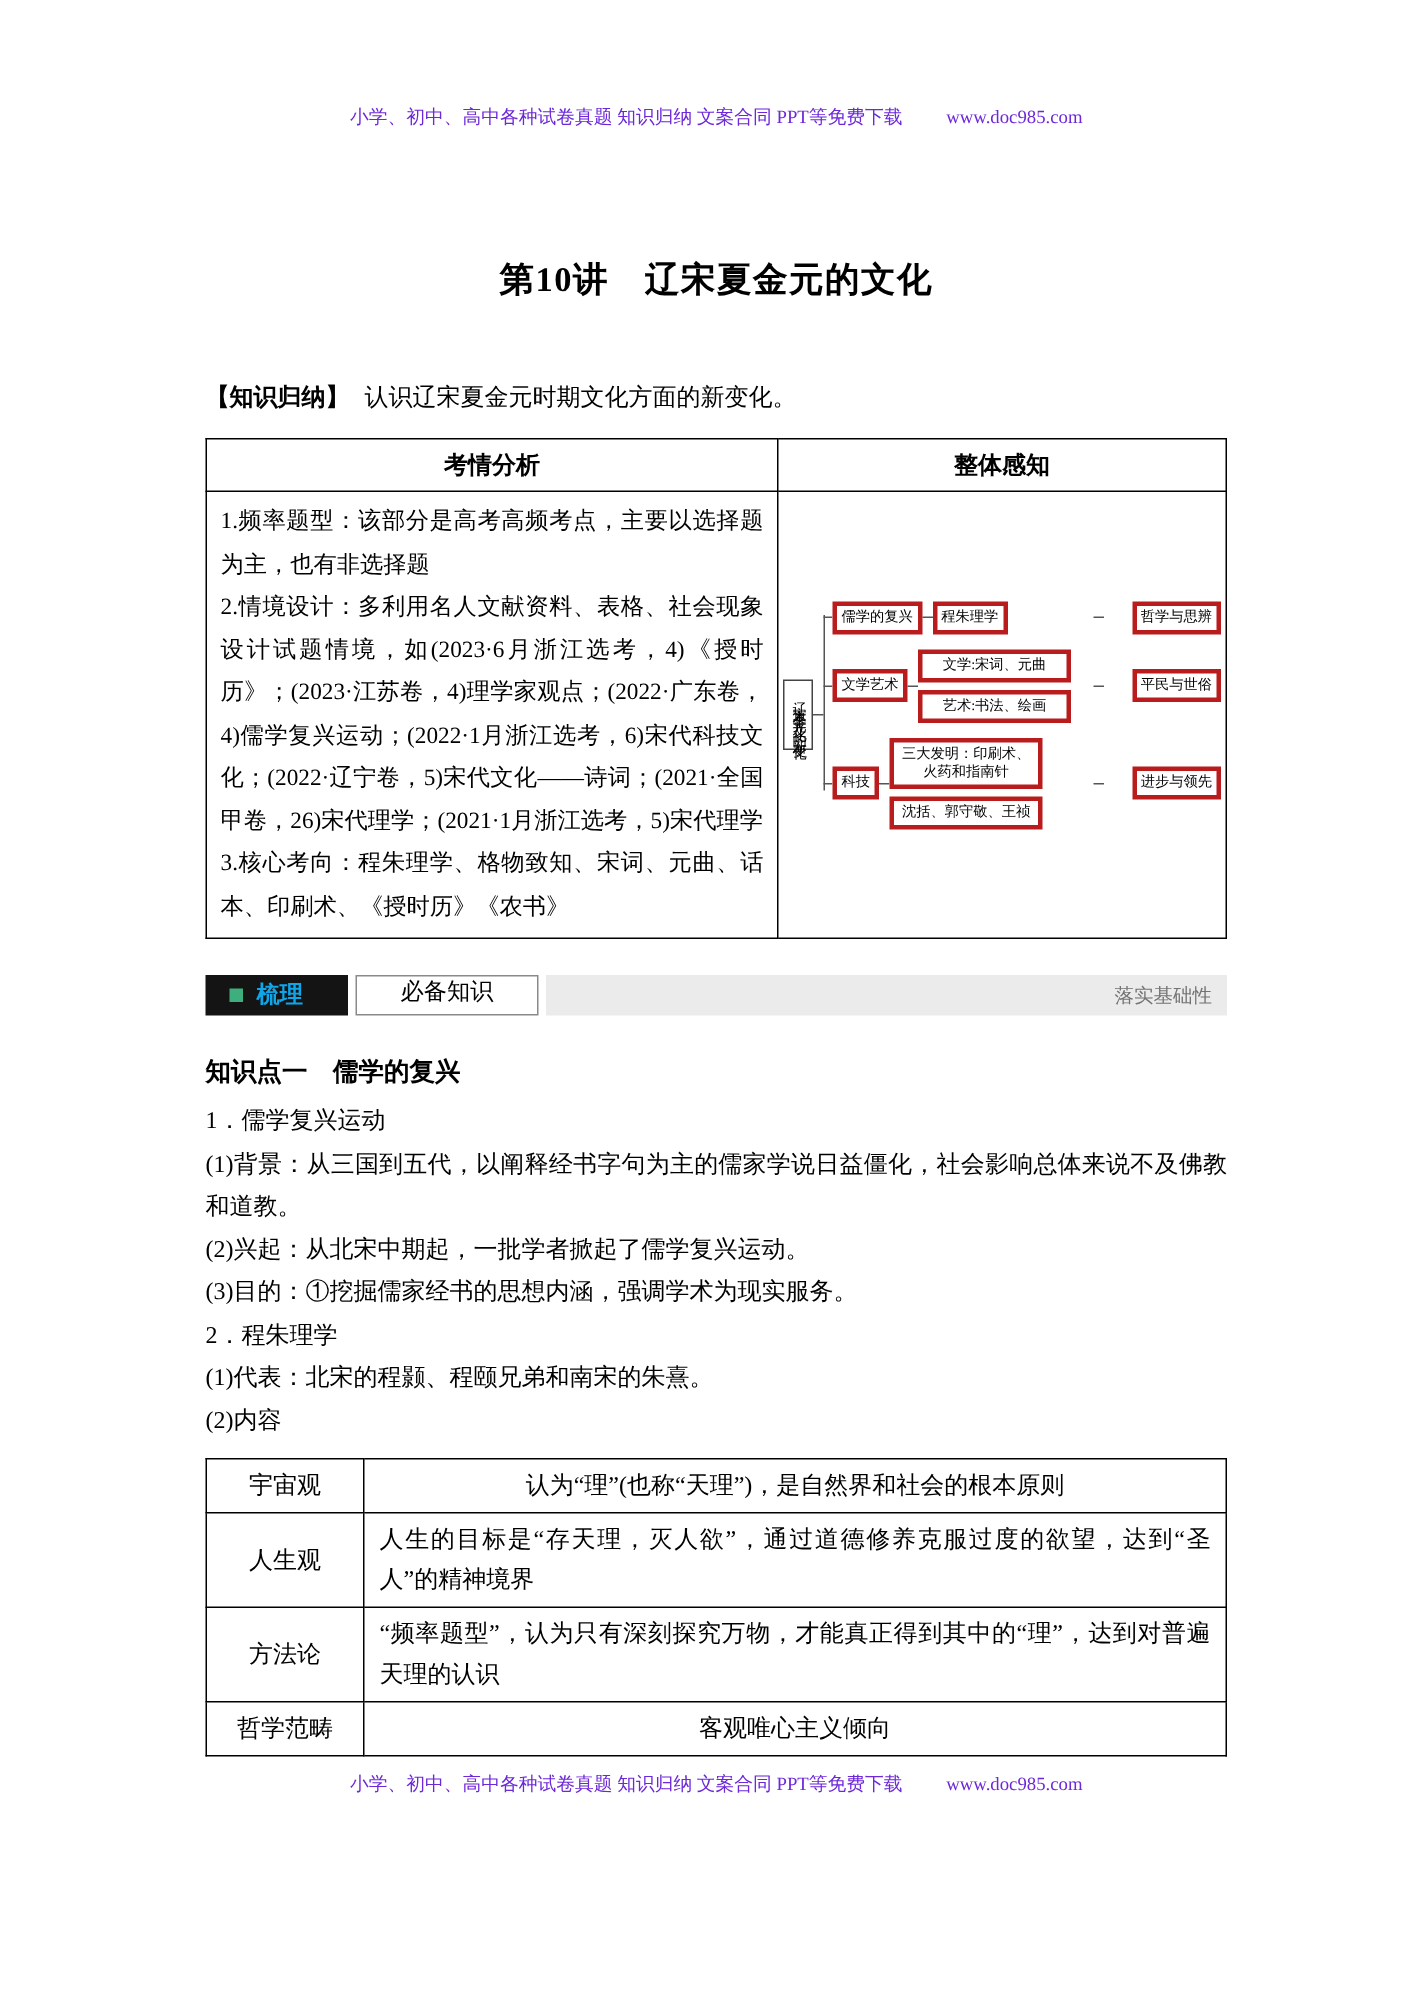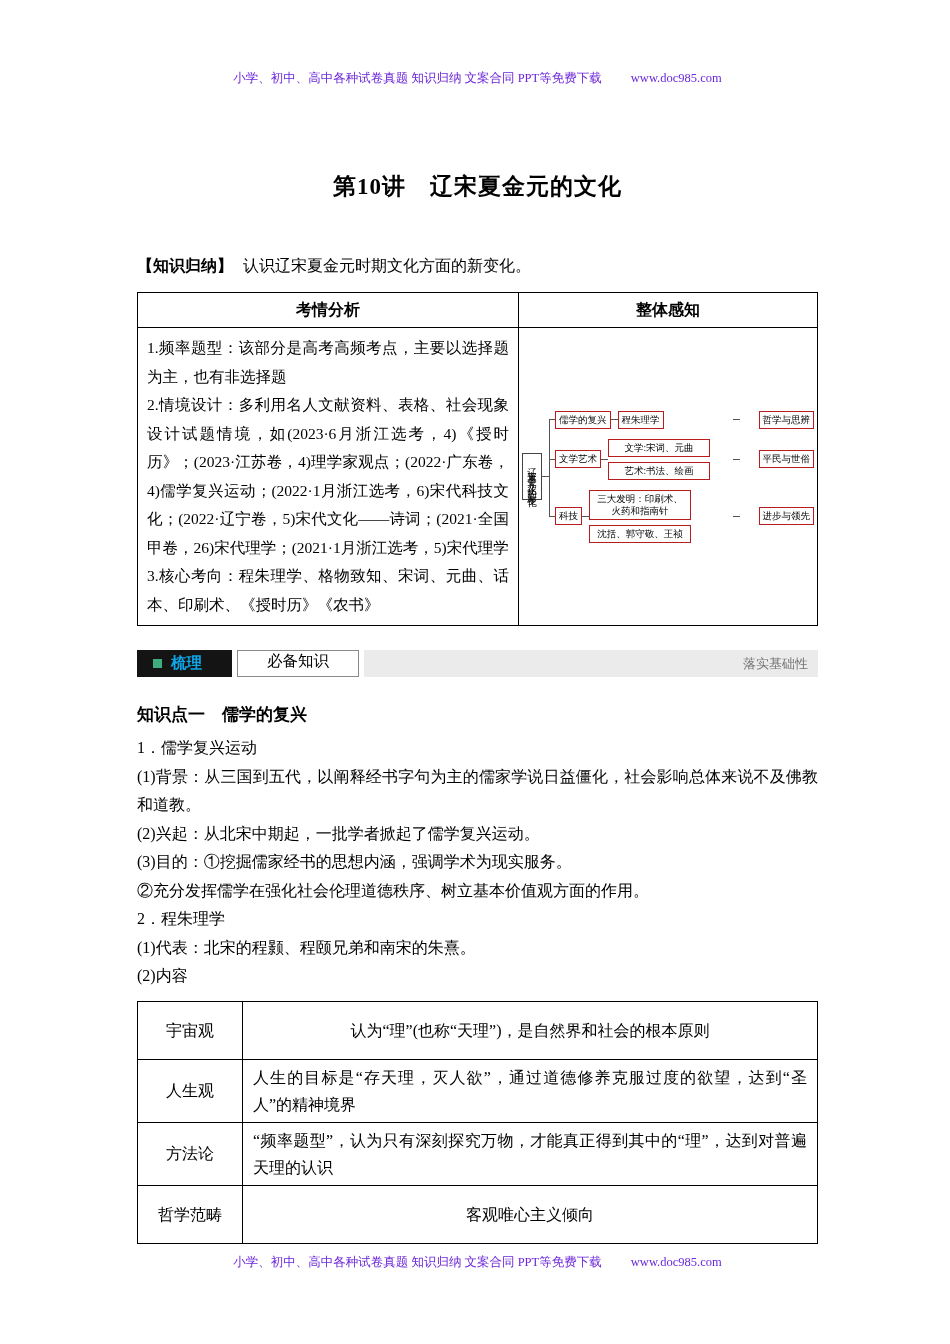--- a/index.html
+++ b/index.html
@@ -29,42 +29,42 @@
     writing-mode:vertical-rl; text-orientation:upright;
     border:1px solid #444; font-size:9.5px; letter-spacing:3px;
     padding:6px 2px; flex:none; line-height:14px;
   }
   .conn { width:7px; height:1px; background:#555; flex:none; align-self:center; }
   .diag-rows { display:flex; flex-direction:column; gap:10px; position:relative; flex:1; min-width:0; }
   .diag-rows::before { content:""; position:absolute; left:0; top:9px; bottom:26px; width:1px; background:#555; }
   .diag-row { display:flex; align-items:center; min-width:0; }
   .diag-row::before { content:""; width:6px; height:1px; background:#555; flex:none; }
   .dbox {
-    border:1px solid #b91c1c; font-size:9.5px; line-height:12px;
+    border:3px solid #b91c1c; font-size:9.5px; line-height:12px;
     padding:2px 3px; text-align:center; flex:none; background:#fff;
   }
   .dstack { display:flex; flex-direction:column; gap:5px; flex:none; }
   .dstack .dbox { width:102px; box-sizing:border-box; }
   .right-group { margin-left:auto; display:flex; align-items:flex-start;gap:19px; }
 
   
   .section-bar { display:flex; align-items:stretch; height:27px; margin-top:24px; font-family:"Liberation Sans","DejaVu Sans",sans-serif; }
   .bar-black { background:var(--bar_black,#141414); color:#0ea5e9; display:flex; align-items:center; gap:9px; padding:0 30px 0 16px; font-size:15.5px; font-weight:bold; }
   .sq { width:9px; height:9px; background:var(--accent_green,#3fae7e); display:inline-block; }
   .bar-box { border:1px solid #8a8a8a; margin-left:5px; width:120px; display:flex; align-items:flex-start; justify-content:center; font-size:15.5px; background:#fff; }
   .bar-rest { flex:1; margin-left:5px; background:var(--bar_gray,#ebebeb); color:#737373; font-size:13px; display:flex; align-items:center; justify-content:flex-end; padding-right:10px; }
 
   .kp { font-size:17px; font-weight:bold; margin:26px 0 0 0; }
   .body-block { margin-top:8px; }
   .body-line { margin:0; line-height:28.5px; text-align:justify; }
 
   
   .ctable { border-collapse:collapse; width:100%; margin-top:10px; }
   .ctable td { border:1px solid #000; font-size:16px; line-height:27px; padding:4px 10px; }
-  .ctable td.lab { width:92px; text-align:center; vertical-align:middle; padding:15px 6px; }
+  .ctable td.lab { width:92px; text-align:center; vertical-align:middle; padding:4px 6px; }
   .ctable td.center { text-align:center; }
   .ctable td.just { text-align:justify; }
 
   .bottom-note { margin-top:10px; }
 </style>
 </head>
 <body>
 
 <div class="page">
 
@@ -157,21 +157,20 @@
     </div>
   </div>
 
   <h2 class="kp">知识点一　儒学的复兴</h2>
 
   <div class="body-block">
     <p class="body-line">1．儒学复兴运动</p>
     <p class="body-line">(1)背景：从三国到五代，以阐释经书字句为主的儒家学说日益僵化，社会影响总体来说不及佛教和道教。</p>
     <p class="body-line">(2)兴起：从北宋中期起，一批学者掀起了儒学复兴运动。</p>
     <p class="body-line">(3)目的：①挖掘儒家经书的思想内涵，强调学术为现实服务。</p>
-    <p class="body-line">②充分发挥儒学在强化社会伦理道德秩序、树立基本价值观方面的作用。</p>
     <p class="body-line">2．程朱理学</p>
     <p class="body-line">(1)代表：北宋的程颢、程颐兄弟和南宋的朱熹。</p>
     <p class="body-line">(2)内容</p>
   </div>
 
   <table class="ctable">
     <tbody>
         <tr>
       <td class="lab">宇宙观</td>
       <td class="center">认为“理”(也称“天理”)，是自然界和社会的根本原则</td>

